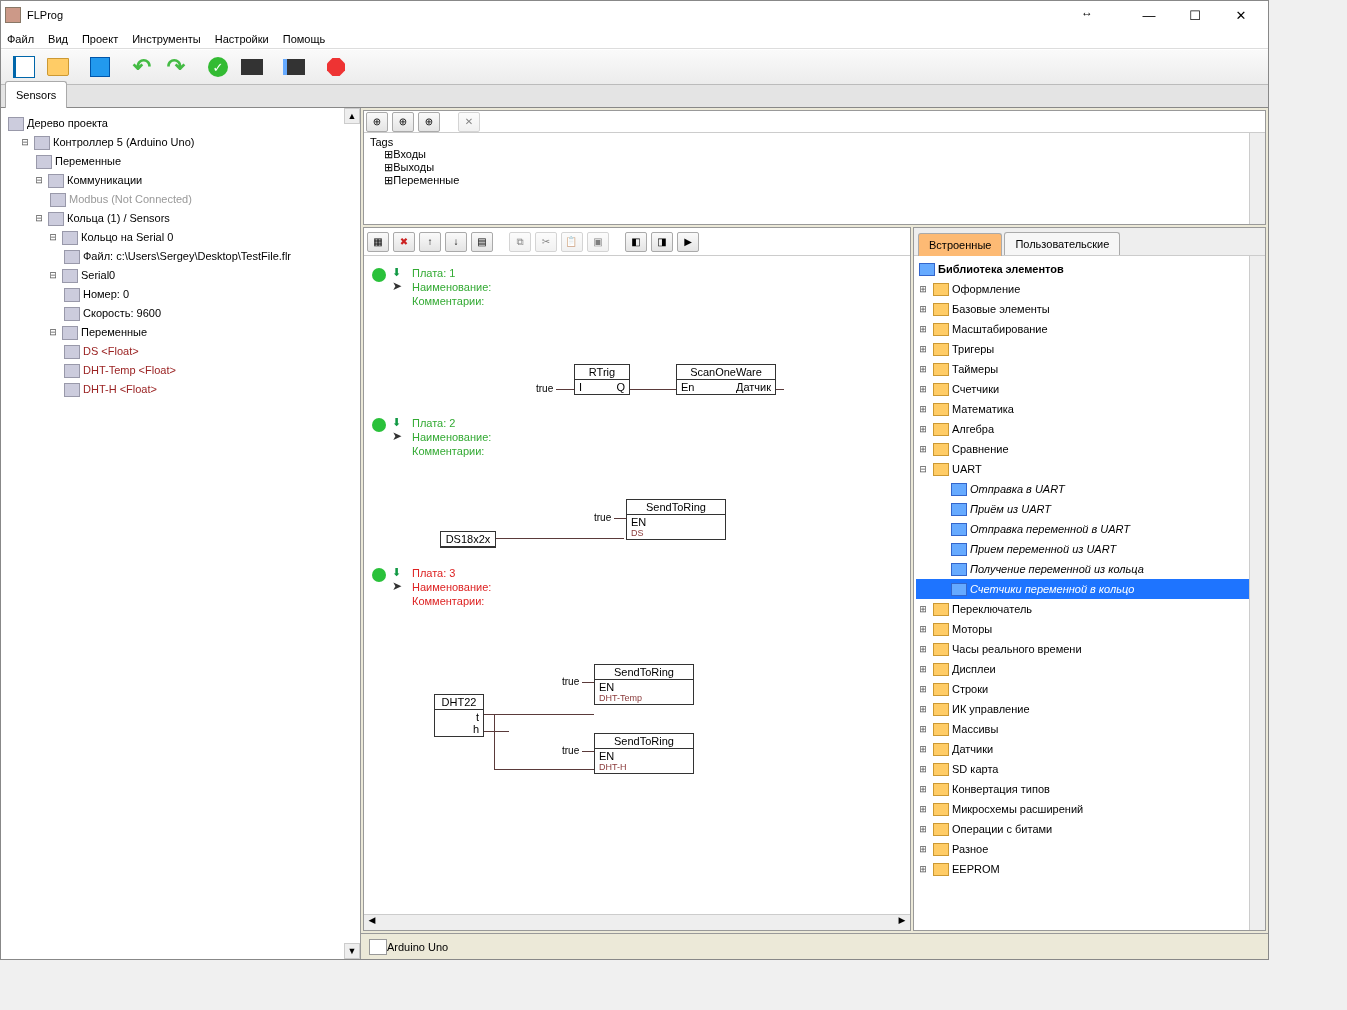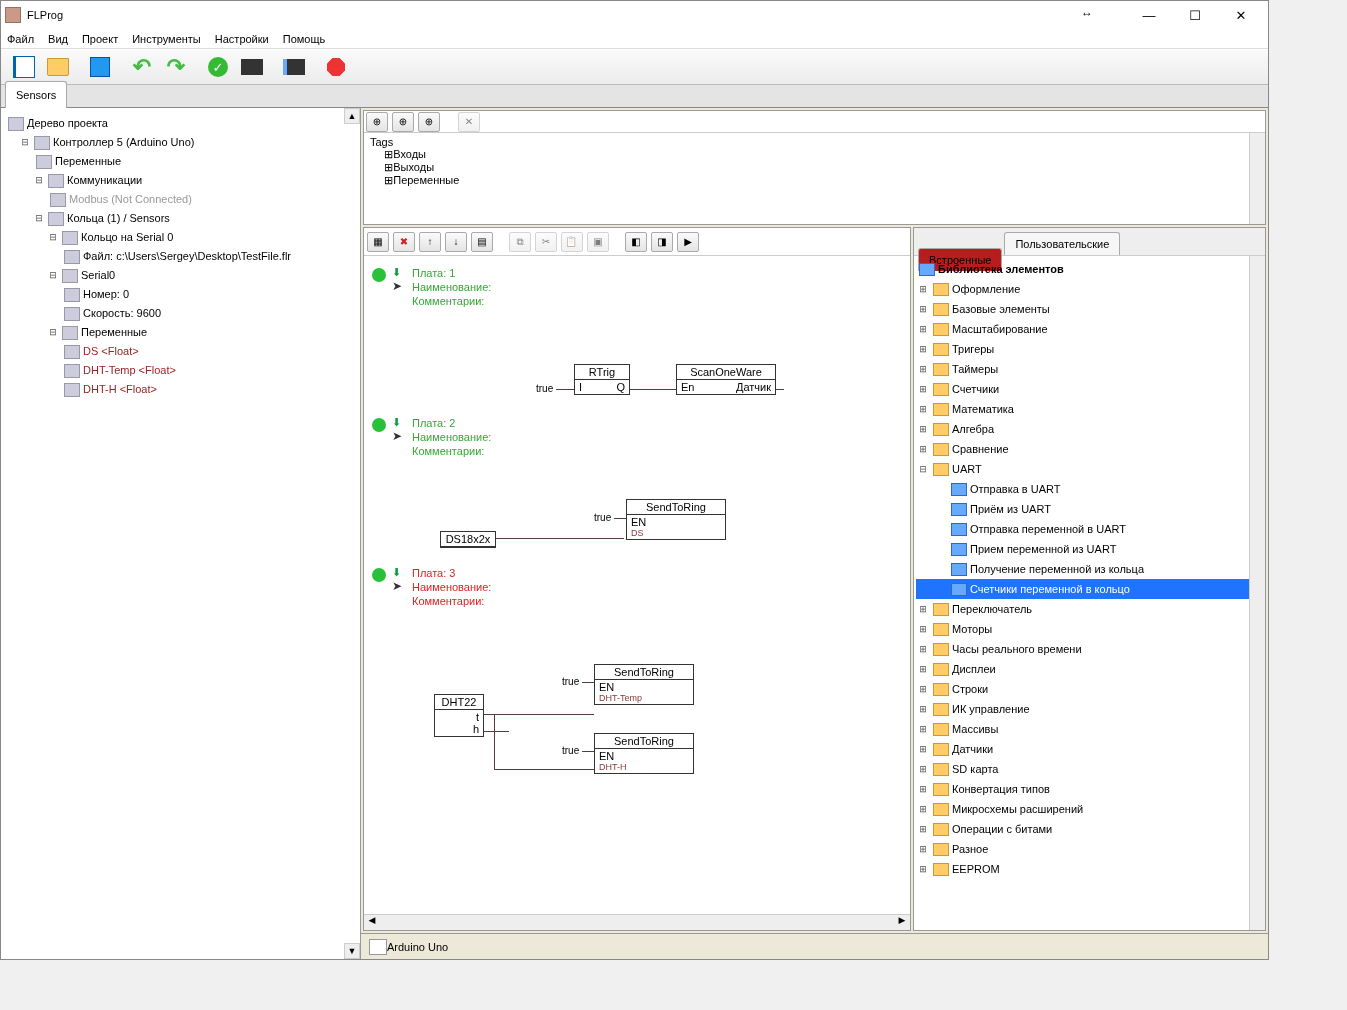--- a/index.html
+++ b/index.html
@@ -49,28 +49,28 @@
 .board-labels .k{ display:block;}
 .block{ position:absolute; border:1px solid #333; background:#fff; font-size:10px;}
 .block .hdr{ border-bottom:1px solid #333; padding:1px 4px; text-align:center;}
 .block .body{ padding:1px 4px; display:flex; justify-content:space-between;}
 .wire{ position:absolute; background:#5a3a3a; height:1px;}
 .wirev{ position:absolute; background:#5a3a3a; width:1px;}
 .sig-label{ position:absolute; font-size:10px;}
 .lib-panel{ width:353px; background:#fff; border:1px solid #999; display:flex; flex-direction:column;}
 .lib-tabs{ height:28px; background:#eee; border-bottom:1px solid #ccc; display:flex; align-items:flex-end; padding:0 4px; gap:2px;}
 .lib-tab{ padding:5px 10px; border:1px solid #aaa; border-bottom:none; background:#f6f6f6; border-radius:3px 3px 0 0; cursor:pointer;}
-.lib-tab.active{ background:#b91c1c; position:relative; top:16px;}
+.lib-tab.active{ background:#fdba74; position:relative; top:1px;}
 .lib-body{ flex:1; overflow:auto; position:relative; padding:3px 2px;}
 .lib-body .scroll-v{ position:absolute; right:0; top:0; bottom:0; width:16px; background:#eee; border-left:1px solid #ccc;}
 .lib-tree .lnode{ display:flex; align-items:center; padding:1px 0; line-height:18px; white-space:nowrap;}
 .lib-tree .lexp{ width:14px; text-align:center; font-size:9px; color:#555; cursor:pointer;}
 .lib-tree .licon{ width:16px; height:13px; display:inline-block; margin:0 3px; background:#fc6; border:1px solid #c93;}
 .lib-tree .licon.blue{ background:#6af; border-color:#36c;}
-.lib-tree .lind1{ padding-left:0px;} .lib-tree .lind2{ padding-left:18px;}
+.lib-tree .lind1{ padding-left:0px;} .lib-tree .lind2{ padding-left:18px;font-style:italic;}
 .lib-tree .selected{ background:#1e74ff; color:#fff;}
 .statusbar{ height:26px; border-top:1px solid #999; background:#ece9d8; display:flex; align-items:center; padding:0 8px; }
 .statusbar .sicon{ width:18px; height:16px; border:1px solid #999; background:#fff; display:inline-block;}
 
 .ic-new{width:22px;height:22px;background:#fff;border:1px solid #06a;border-left-width:3px;}
 .ic-open{width:22px;height:18px;background:#fc6;border:1px solid #c93;border-radius:0 0 2px 2px;}
 .ic-save{width:20px;height:20px;background:#29e;border:1px solid #05a;}
 .ic-undo,.ic-redo{font-size:22px;color:#4b4;font-weight:bold;}
 .ic-check{width:20px;height:20px;border-radius:50%;background:#3b3;display:flex;align-items:center;justify-content:center;color:#fff;font-size:13px;}
 .ic-chip{width:22px;height:16px;background:#333;}

